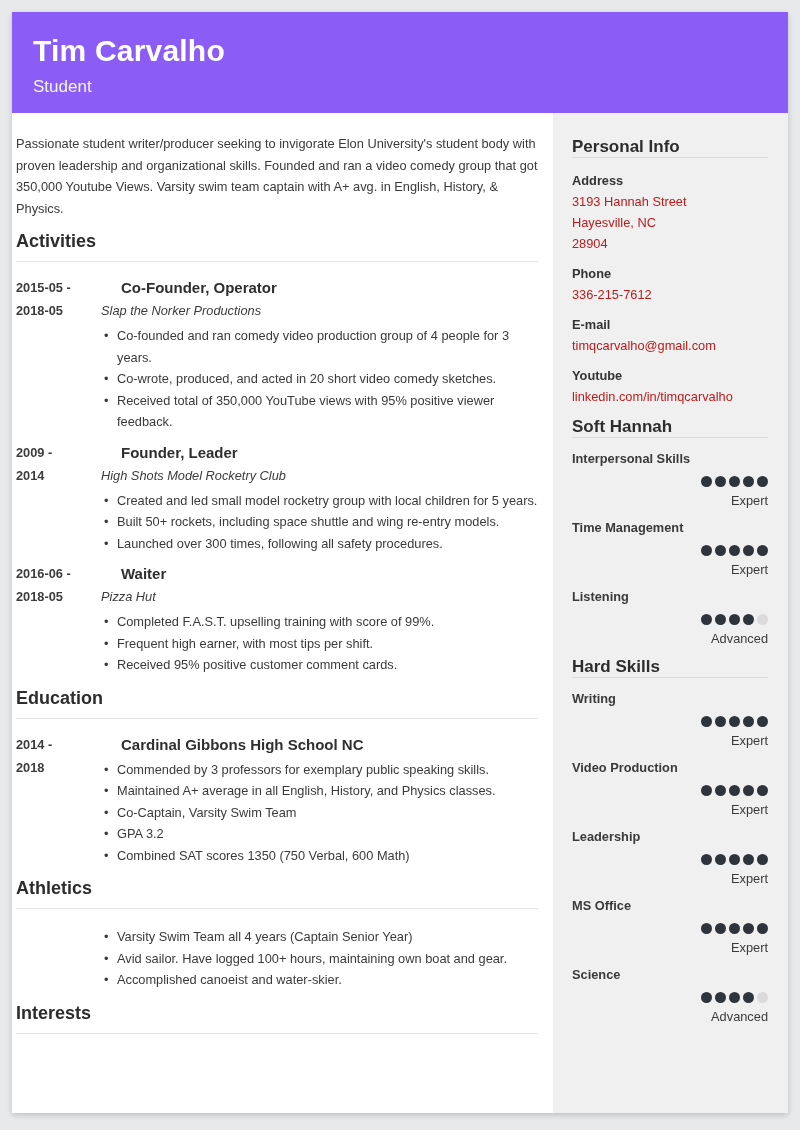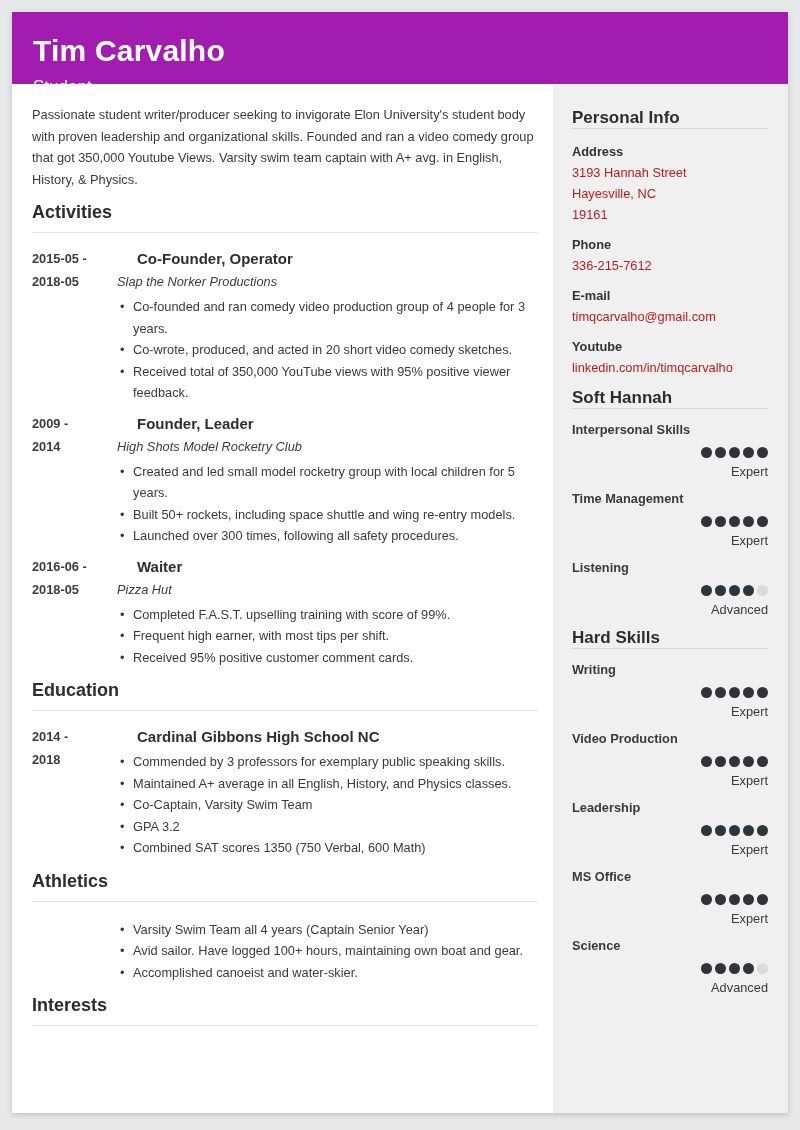--- a/index.html
+++ b/index.html
@@ -13,30 +13,30 @@
   }
   .page {
     position:absolute; left:12px; top:12px;
     width:776px; height:1101px;
     background:#ffffff;
     box-shadow:0 2px 6px rgba(0,0,0,0.18);
     display:flex; flex-direction:column;
   }
   
   .header {
-    height:72px; flex:none;
-    background:#a21caf;
+    height:101px; flex:none;
+    background:#8b5cf6;
     color:#ffffff;
     padding:22px 12px 0 21px;
   }
   .header h1 { font-size:30px; font-weight:bold; letter-spacing:0.2px; }
   .header .subtitle { font-size:17px; margin-top:9px; font-weight:normal; color:#f4f5f6; }
   
   .body-row { display:flex; flex:1; min-height:0; }
-  .main { width:541px; flex:none; padding:20px 15px 0 20px; background:#ffffff; }
+  .main { width:541px; flex:none; padding:20px 15px 0 4px; background:#ffffff; }
   .sidebar { flex:1; background:#f0f0f1; padding:24px 20px 0 19px; }
   
   .summary { font-size:12.8px; line-height:21.5px; color:#3a3a3a; margin-bottom:12px; }
   .sec-title {
     font-size:18px; font-weight:bold; color:#2d2d2d;
     margin-top:12px; padding-bottom:9px;
     border-bottom:1px solid #e4e4e4;
     margin-bottom:14px;
   }
   .entry { display:flex; margin-bottom:8px; }
@@ -181,21 +181,21 @@
 
     <aside class="sidebar">
 
       <section class="side-section">
         <h2 class="side-title" style="margin-top:0">Personal Info</h2>
 
         <div class="pi-group">
           <div class="pi-label">Address</div>
           <div class="pi-value">3193 Hannah Street</div>
           <div class="pi-value">Hayesville, NC</div>
-          <div class="pi-value">19161</div>
+          <div class="pi-value">28904</div>
         </div>
 
         <div class="pi-group">
           <div class="pi-label">Phone</div>
           <div class="pi-value">336-215-7612</div>
         </div>
 
         <div class="pi-group">
           <div class="pi-label">E-mail</div>
           <div class="pi-value">timqcarvalho@gmail.com</div>

